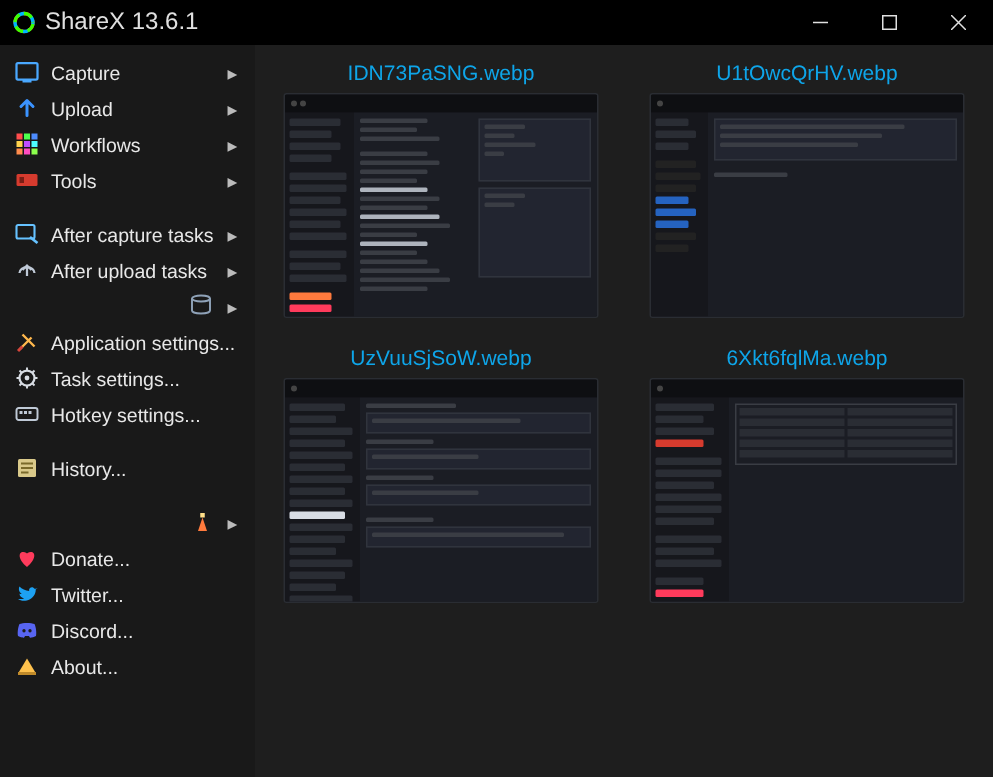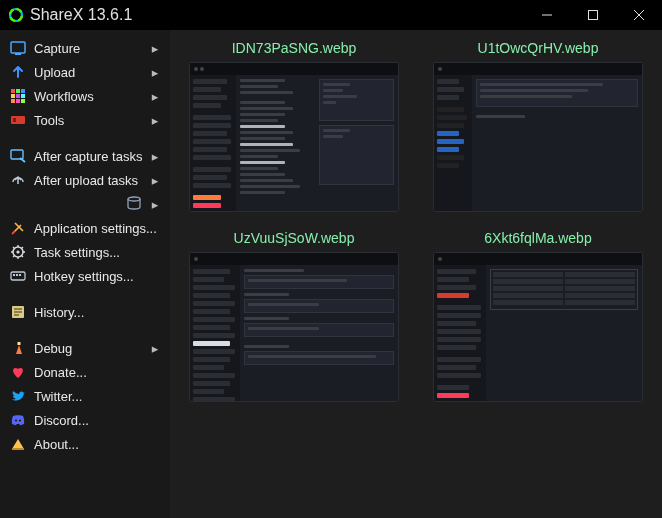--- a/index.html
+++ b/index.html
@@ -100,21 +100,21 @@
     grid-template-columns: 1fr 1fr;
     gap: 18px 20px;
   }
   .thumb-cell {
     display: flex;
     flex-direction: column;
     align-items: center;
   }
   .thumb-label {
     font-size: 14px;
-    color: #86efac;
+    color: #0ea5e9;
     margin-bottom: 6px;
     text-align: center;
   }
   .thumb-img {
     width: 210px;
     height: 150px;
     background: #121317;
     border: 1px solid #2a2d33;
     border-radius: 2px;
     position: relative;
@@ -307,21 +307,20 @@
 
     <div class="menu-sep"></div>
 
     <div class="menu-item">
       <span class="mi-icon">
         <svg viewBox="0 0 16 16">
             <path d="M6 14 L9 5 L12 14 Z" fill="#ff7a3d"></path>
             <rect x="7.5" y="2" width="3" height="3" fill="#ffe08a"></rect>
           </svg>
       </span>
-      <span class="mi-label">Debug</span>
       <span class="mi-arrow">▸</span>
     </div>
     <div class="menu-item">
       <span class="mi-icon">
         <svg viewBox="0 0 16 16">
             <path d="M8 14 C2 9 2 4 5.5 4 C7 4 8 5 8 5 C8 5 9 4 10.5 4 C14 4 14 9 8 14 Z" fill="#ff3b5c"></path>
           </svg>
       </span>
       <span class="mi-label">Donate...</span>
     </div>

